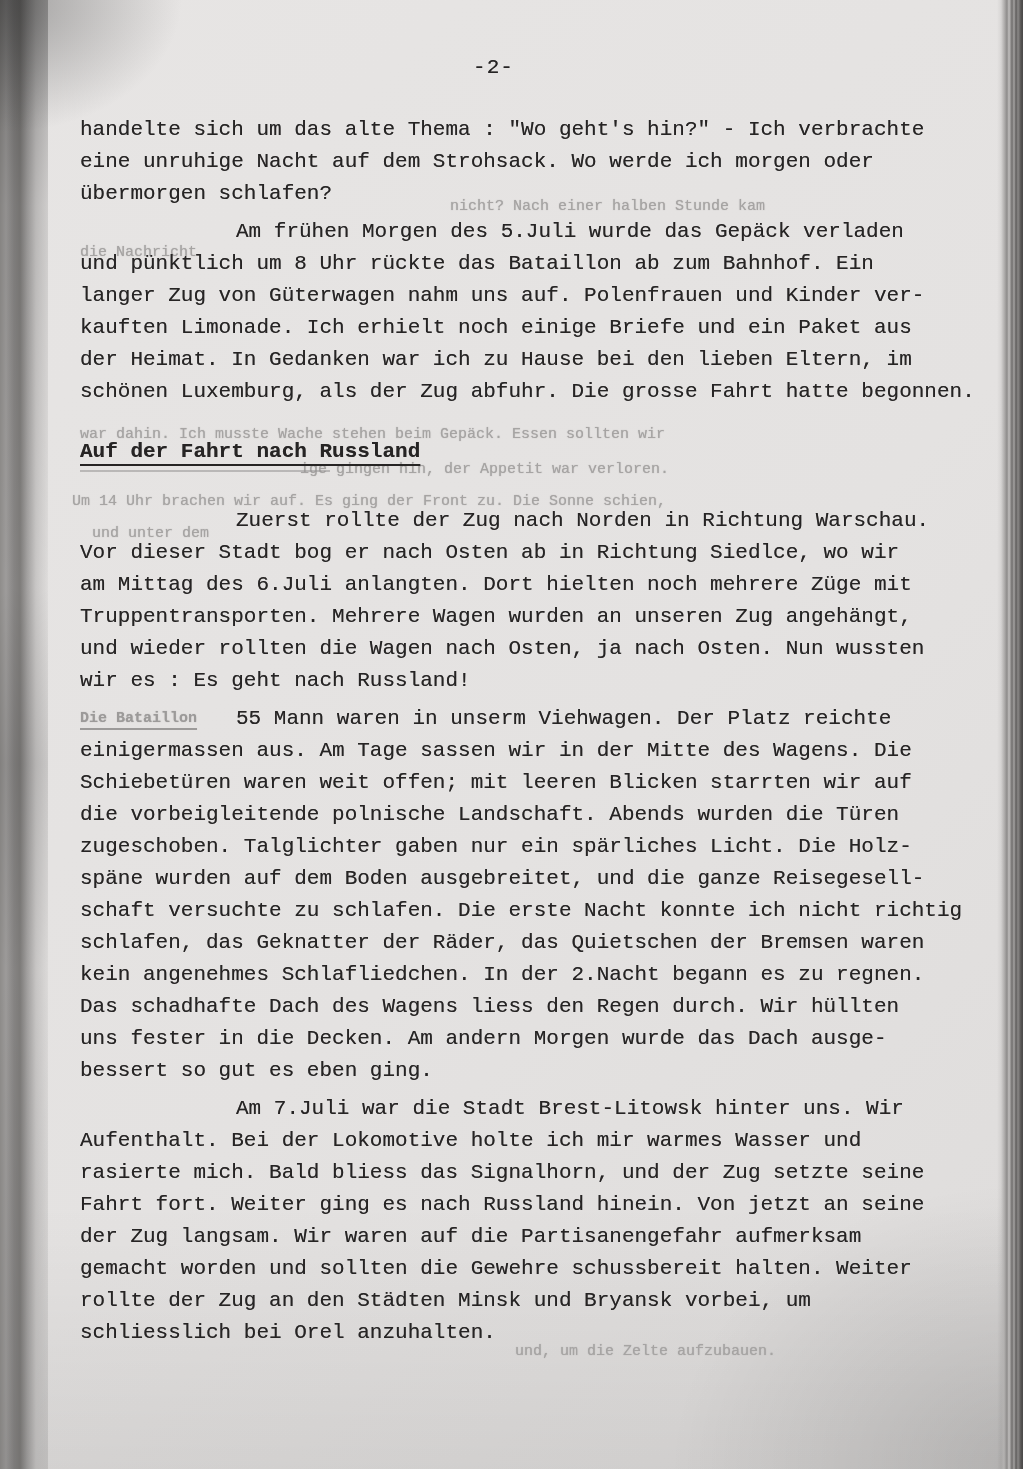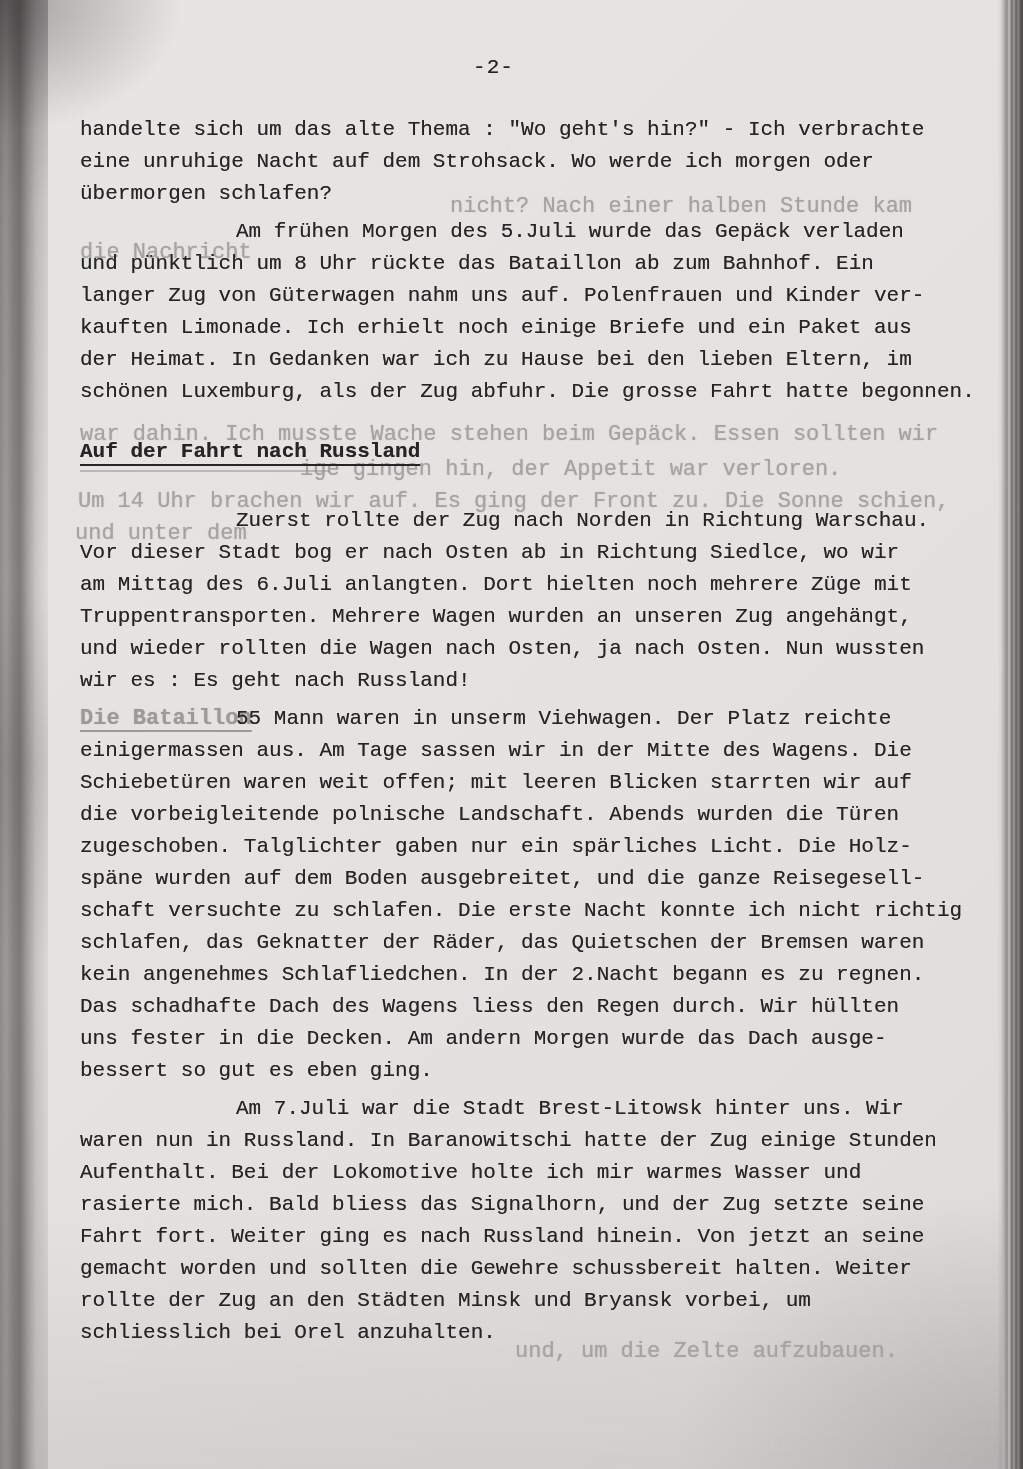--- a/index.html
+++ b/index.html
@@ -54,21 +54,21 @@
     font-weight:bold;
     text-decoration:underline;
     text-decoration-thickness:2px;
     text-underline-offset:7px;
     white-space:pre;
   }
   
   .ghost-layer{position:absolute;left:0;top:0;right:0;bottom:0;pointer-events:none;}
   .ghost{
     position:absolute;
-    font-size:22px;line-height:30px;white-space:pre;
+    font-size:15px;line-height:30px;white-space:pre;
     color:#a6a4a3;
     filter:blur(0.45px);
     text-shadow:0 0 1px rgba(120,118,117,0.5);
   }
   .ghost-underline{
     color:#9c9a99;font-weight:bold;
     text-decoration:underline;text-decoration-thickness:2px;text-underline-offset:6px;
   }
   .ghost-rule{
     position:absolute;height:0;
@@ -79,22 +79,22 @@
 </head>
 <body>
 
 <div class="scan">
   <div class="ghost-layer">
       <div class="ghost" style="top: 192px; left: 450px;">nicht? Nach einer halben Stunde kam</div>
       <div class="ghost" style="top: 226px; left: 80px; margin-top: 12px;">die Nachricht</div>
       <div class="ghost" style="top: 455px; left: 300px;">ige gingen hin, der Appetit war verloren.</div>
       <div class="ghost" style="top: 420px; left: 80px;">war dahin. Ich musste Wache stehen beim Gepäck. Essen sollten wir</div>
       <div class="ghost-rule" style="width: 250px; top: 470px; left: 80px;"></div>
-      <div class="ghost" style="top: 487px; left: 78px;">Um 14 Uhr brachen wir auf. Es ging der Front zu. Die Sonne schien,</div>
-      <div class="ghost" style="top: 519px; left: 75px;">und unter dem</div>
+      <div class="ghost" style="top: 487px; left: 72px;">Um 14 Uhr brachen wir auf. Es ging der Front zu. Die Sonne schien,</div>
+      <div class="ghost" style="top: 519px; left: 92px;">und unter dem</div>
       <div class="ghost ghost-underline" style="top: 704px; left: 80px;">Die Bataillon</div>
       <div class="ghost" style="top: 1337px; left: 515px;">und, um die Zelte aufzubauen.</div>
     </div>
 
   <div class="page-number">-2-</div>
 
   <div class="text-body">
       <div class="para">
         <div class="line">handelte sich um das alte Thema : "Wo geht's hin?" - Ich verbrachte</div>
         <div class="line">eine unruhige Nacht auf dem Strohsack. Wo werde ich morgen oder</div>
@@ -126,24 +126,24 @@
         <div class="line">späne wurden auf dem Boden ausgebreitet, und die ganze Reisegesell-</div>
         <div class="line">schaft versuchte zu schlafen. Die erste Nacht konnte ich nicht richtig</div>
         <div class="line">schlafen, das Geknatter der Räder, das Quietschen der Bremsen waren</div>
         <div class="line">kein angenehmes Schlafliedchen. In der 2.Nacht begann es zu regnen.</div>
         <div class="line">Das schadhafte Dach des Wagens liess den Regen durch. Wir hüllten</div>
         <div class="line">uns fester in die Decken. Am andern Morgen wurde das Dach ausge-</div>
         <div class="line">bessert so gut es eben ging.</div>
       </div>
       <div class="para indent">
         <div class="line">Am 7.Juli war die Stadt Brest-Litowsk hinter uns. Wir</div>
-        <div class="line">waren nun in Russland. In Baranowitschi hatte der Zug einige Stunden</div>
         <div class="line">Aufenthalt. Bei der Lokomotive holte ich mir warmes Wasser und</div>
         <div class="line">rasierte mich. Bald bliess das Signalhorn, und der Zug setzte seine</div>
         <div class="line">Fahrt fort. Weiter ging es nach Russland hinein. Von jetzt an seine</div>
+        <div class="line">der Zug langsam. Wir waren auf die Partisanengefahr aufmerksam</div>
         <div class="line">gemacht worden und sollten die Gewehre schussbereit halten. Weiter</div>
         <div class="line">rollte der Zug an den Städten Minsk und Bryansk vorbei, um</div>
         <div class="line">schliesslich bei Orel anzuhalten.</div>
       </div>
     </div>
 
   <div class="edge-left"></div>
   <div class="corner-shadow"></div>
   <div class="edge-right"></div>
 </div>

